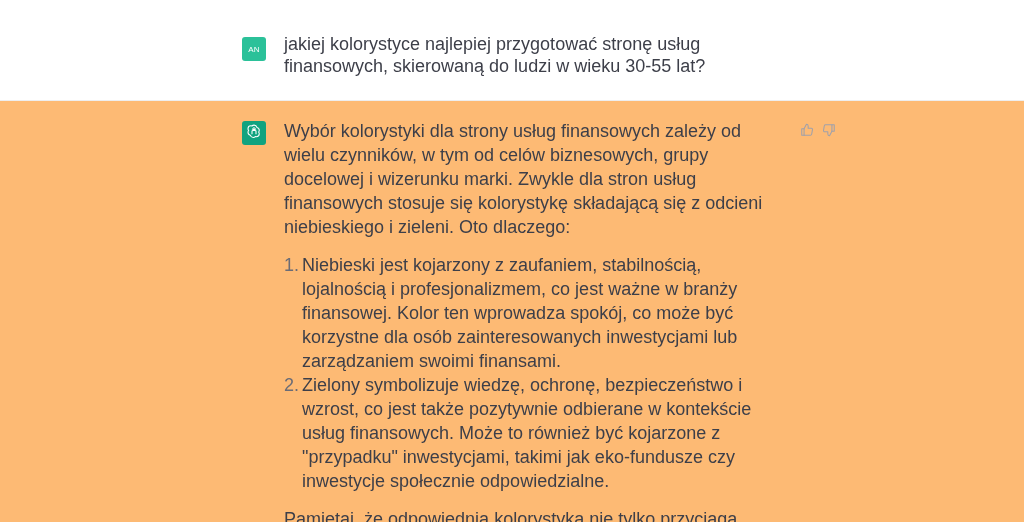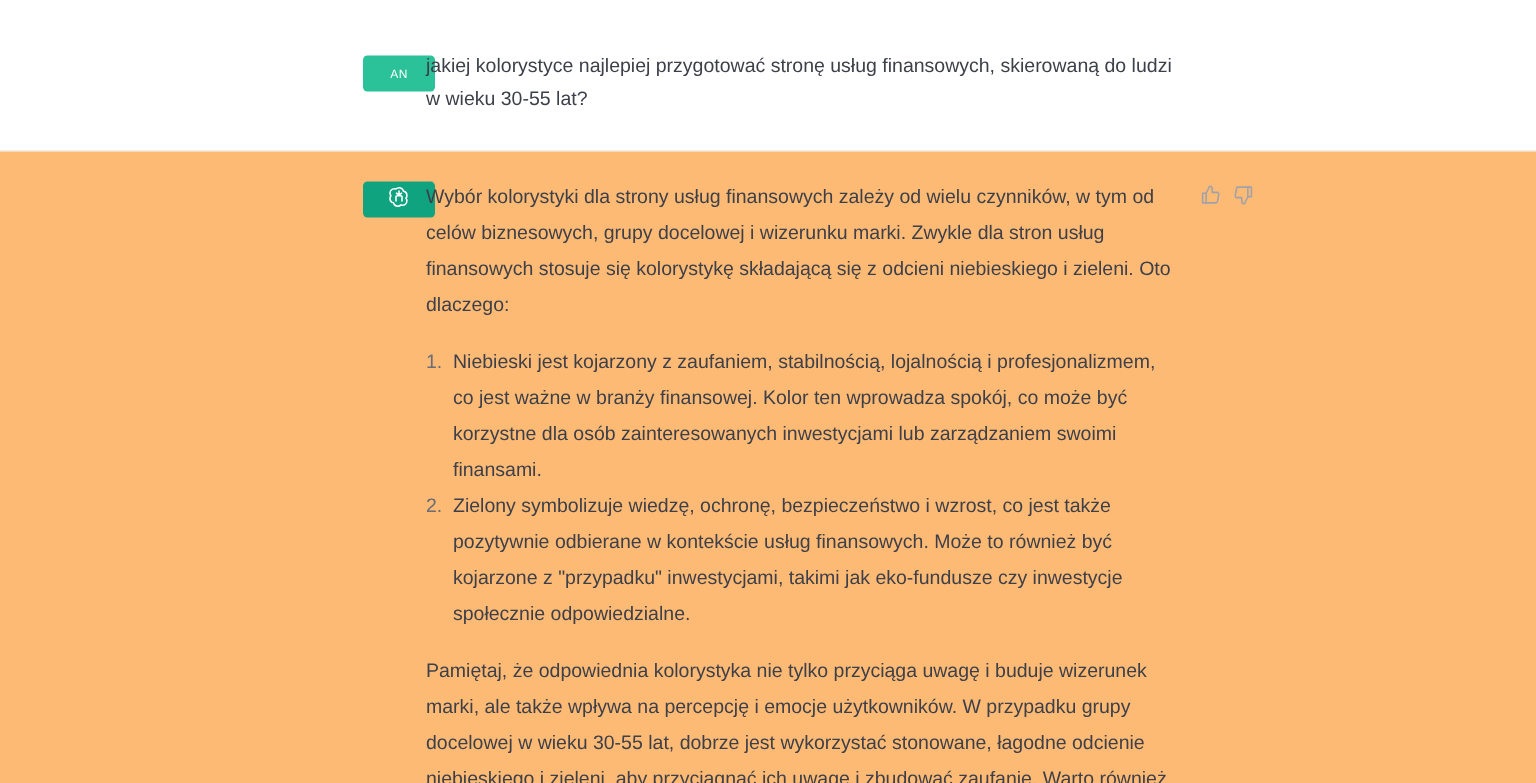--- a/index.html
+++ b/index.html
@@ -28,21 +28,21 @@
       border-bottom: 1px solid #eeeeee;
     }
     .msg-assistant {
       top: 101px;
       height: 421px;
       background: #fdba74;
     }
     .avatar {
       position: absolute;
       left: 242px;
-      width: 48px;
+      width: 24px;
       height: 24px;
       border-radius: 3px;
       background: #19c37d;
       display: flex;
       align-items: center;
       justify-content: center;
       color: #ffffff;
     }
     .avatar-user {
       top: 37px;
@@ -52,21 +52,21 @@
     }
     .avatar-bot {
       top: 20px;
       background: #10a37f;
     }
     .avatar-bot svg { width: 16px; height: 16px; }
     .content {
       position: absolute;
       left: 284px;
       width: 500px;
-      font-size: 13px;
+      font-size: 18px;
       line-height: 24px;
       color: #3d3f49;
     }
     .content-user {
       top: 33px;
       width: 510px;
       line-height: 22px;
     }
     .content-bot {
       top: 18px;

